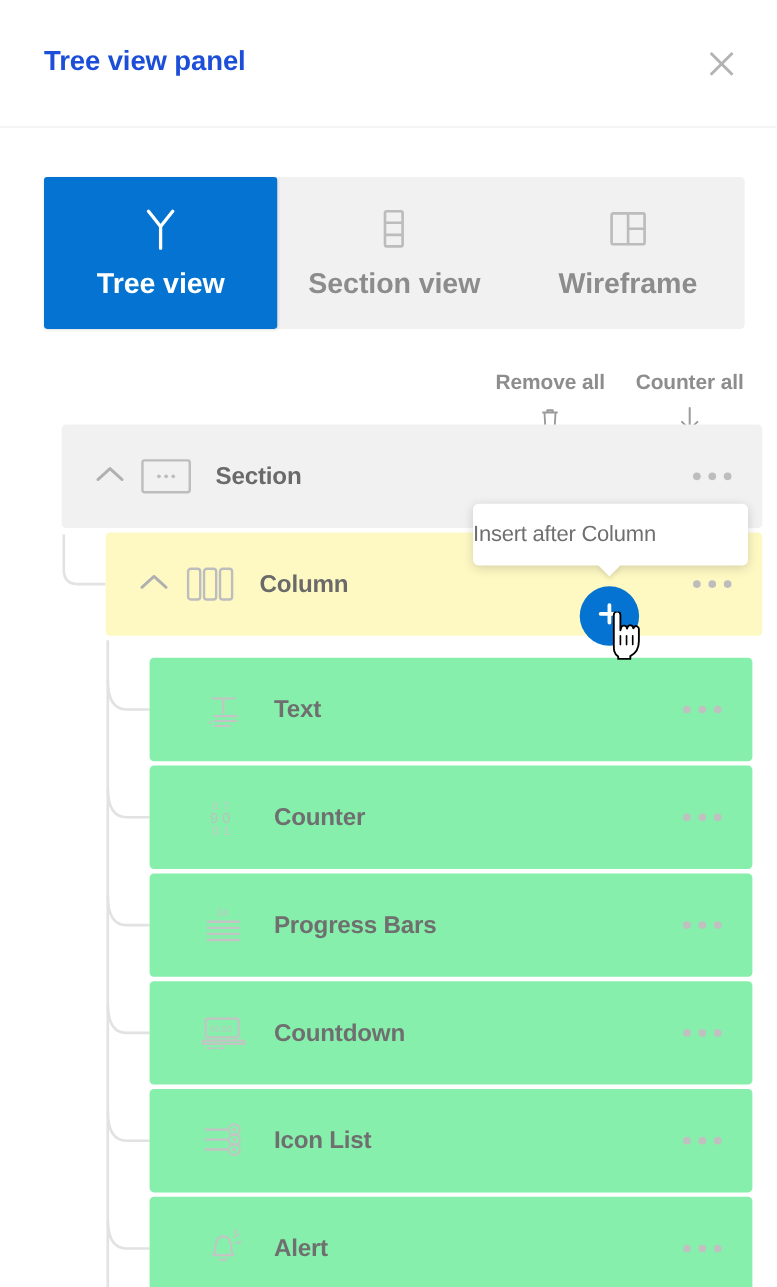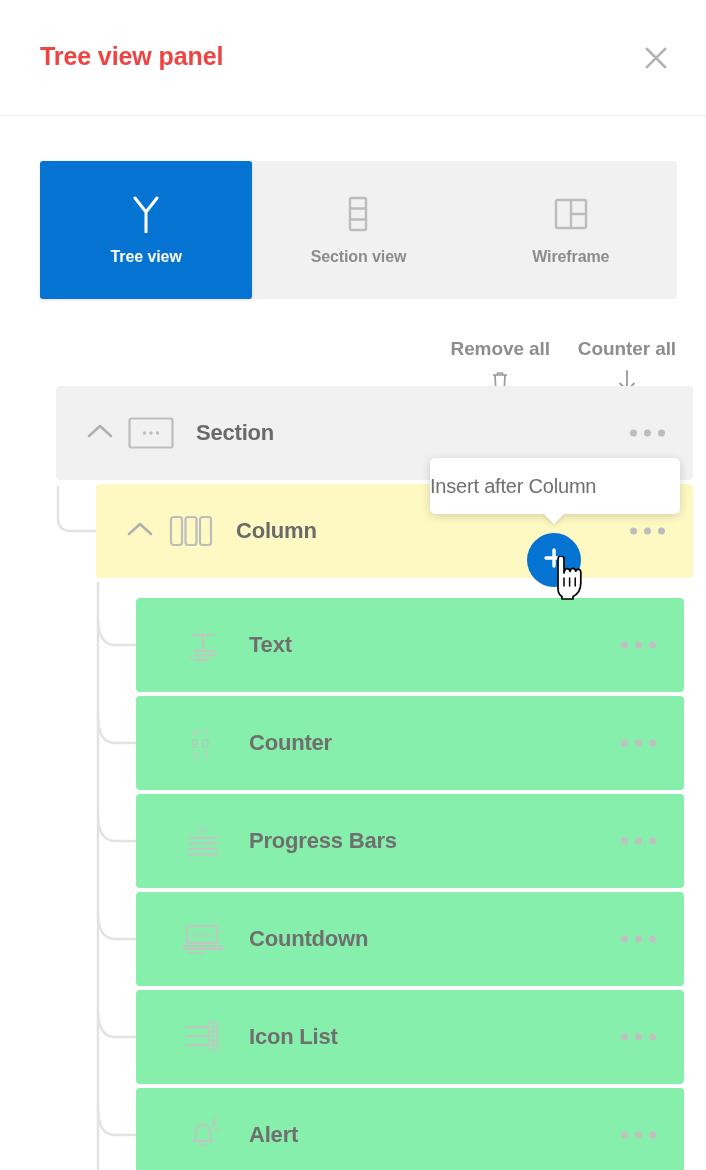--- a/index.html
+++ b/index.html
@@ -19,21 +19,21 @@
     position: relative;
     height: 116px;
     border-bottom: 1px solid #ececec;
     box-sizing: border-box;
   }
   .panel-title {
     position: absolute;
     left: 40px; top: 42px;
     font-size: 25px;
     font-weight: 700;
-    color: #ef4444;
+    color: #1d4ed8;
     letter-spacing: -0.1px;
   }
   .close-btn {
     position: absolute;
     right: 32px; top: 40px;
     width: 36px; height: 36px;
     display: flex; align-items: center; justify-content: center;
     cursor: pointer;
   }
   .close-btn svg { display: block; }
@@ -54,21 +54,21 @@
     flex-direction: column;
     align-items: center;
     justify-content: center;
     gap: 14px;
     cursor: pointer;
     border-radius: 3px;
     box-sizing: border-box;
   }
   .tab .tab-icon { height: 40px; display:flex; align-items:center; justify-content:center; }
   .tab .tab-label {
-    font-size: 16px;
+    font-size: 26px;
     font-weight: 700;
     color: #8c8c8c;
     letter-spacing: -0.1px;
   }
   .tab.active {
     background: #0573d1;
     box-shadow: 0 1px 3px rgba(0,0,0,.12);
   }
   .tab.active .tab-label { color: #ffffff; }
 

